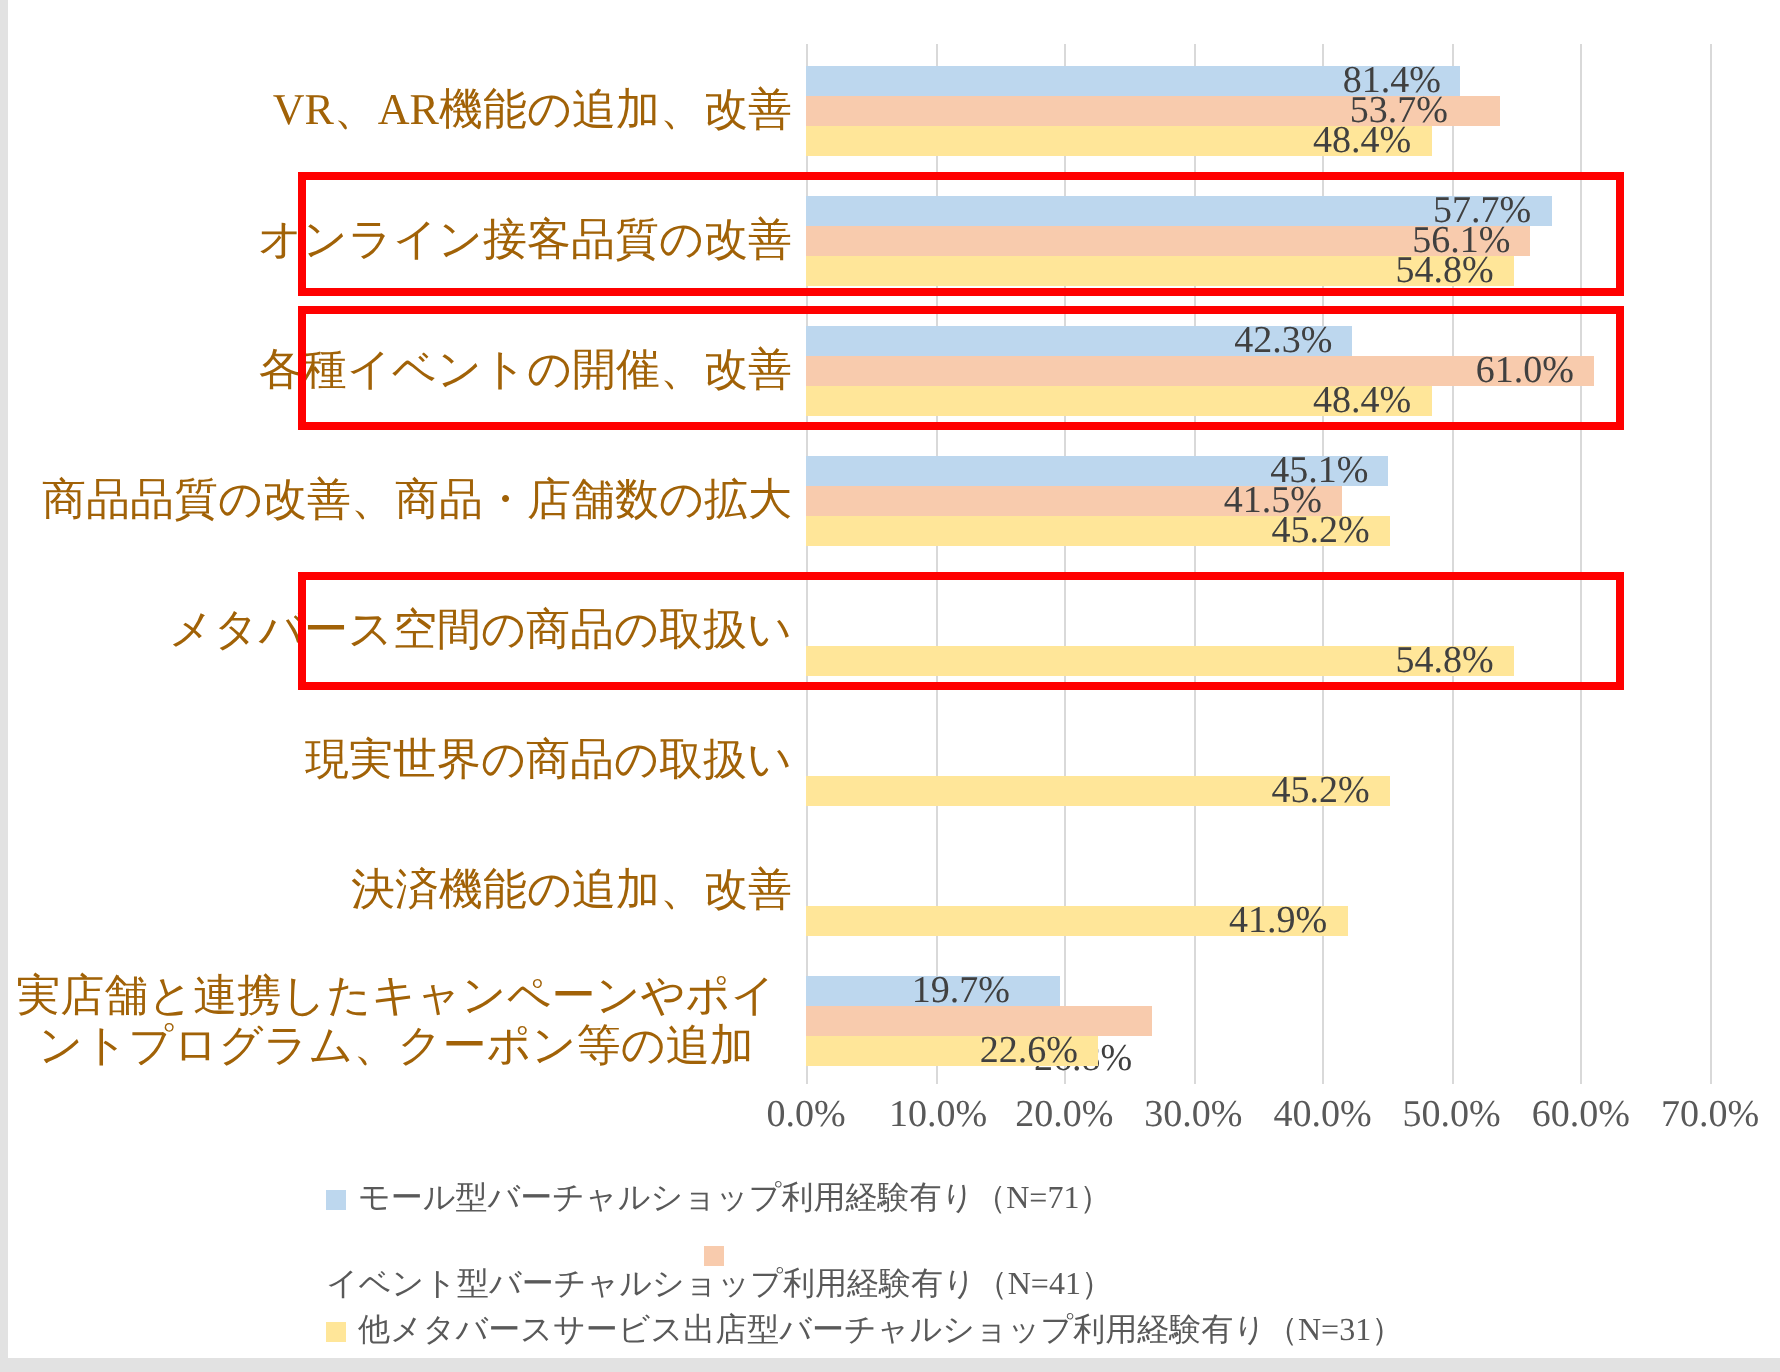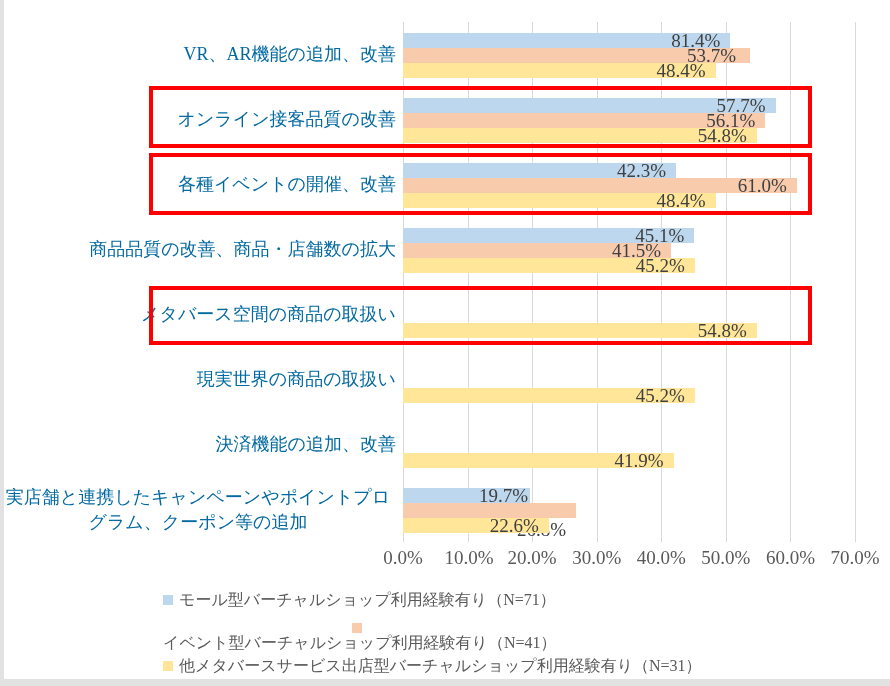--- a/index.html
+++ b/index.html
@@ -9,22 +9,22 @@
     font-family: "Liberation Serif", "DejaVu Serif", serif;
   }
   .edge-strip { position: absolute; background: #e2e2e2; }
   .gridline { position: absolute; width: 1px; background: #d9d9d9; }
   .bar { position: absolute; }
   .datalabel {
     position: absolute; color: #404040; font-size: 19px; line-height: 19px;
     white-space: nowrap; text-align: right;
   }
   .catlabel {
-    position: absolute; left: 0; width: 396px; color: #0369a1;
-    font-size: 18px; line-height: 25px;
+    position: absolute; left: 0; width: 396px; color: #a16207;
+    font-size: 22px; line-height: 25px;
     display: flex; align-items: center; justify-content: flex-end;
     text-align: right;
   }
   .catlabel.center { justify-content: center; text-align: center; }
   .tick {
     position: absolute; color: #595959; font-size: 19px; line-height: 19px;
     text-align: center; white-space: nowrap; width: 80px;
   }
   .hlbox { position: absolute; border: 4px solid #ff0000; box-sizing: border-box; }
   .legend-item { position: absolute; display: flex; align-items: center; height: 20px; }
@@ -41,21 +41,21 @@
       <div class="gridline" style="left: 532.143px; top: 22px; height: 520px;"></div>
       <div class="gridline" style="left: 596.714px; top: 22px; height: 520px;"></div>
       <div class="gridline" style="left: 661.286px; top: 22px; height: 520px;"></div>
       <div class="gridline" style="left: 725.857px; top: 22px; height: 520px;"></div>
       <div class="gridline" style="left: 790.429px; top: 22px; height: 520px;"></div>
       <div class="gridline" style="left: 855px; top: 22px; height: 520px;"></div>
       <div class="catlabel" style="top: 22px; height: 65px;">VR、AR機能の追加、改善</div>
       <div class="bar" style="left: 403px; top: 33px; width: 327.377px; height: 15px; background: rgb(189, 215, 238);"></div>
       <div class="datalabel" style="right: 169.623px; top: 31px;">81.4%</div>
       <div class="bar" style="left: 403px; top: 48px; width: 346.749px; height: 15px; background: rgb(248, 203, 173);"></div>
-      <div class="datalabel" style="right: 154px; top: 46px;">53.7%</div>
+      <div class="datalabel" style="right: 166px; top: 46px;">53.7%</div>
       <div class="bar" style="left: 403px; top: 63px; width: 312.526px; height: 15px; background: rgb(255, 230, 153);"></div>
       <div class="datalabel" style="right: 184.474px; top: 61px;">48.4%</div>
       <div class="catlabel" style="top: 87px; height: 65px;">オンライン接客品質の改善</div>
       <div class="bar" style="left: 403px; top: 98px; width: 372.577px; height: 15px; background: rgb(189, 215, 238);"></div>
       <div class="datalabel" style="right: 124.423px; top: 96px;">57.7%</div>
       <div class="bar" style="left: 403px; top: 113px; width: 362.246px; height: 15px; background: rgb(248, 203, 173);"></div>
       <div class="datalabel" style="right: 134.754px; top: 111px;">56.1%</div>
       <div class="bar" style="left: 403px; top: 128px; width: 353.851px; height: 15px; background: rgb(255, 230, 153);"></div>
       <div class="datalabel" style="right: 143.149px; top: 126px;">54.8%</div>
       <div class="catlabel" style="top: 152px; height: 65px;">各種イベントの開催、改善</div>
@@ -76,21 +76,21 @@
       <div class="bar" style="left: 403px; top: 323px; width: 353.851px; height: 15px; background: rgb(255, 230, 153);"></div>
       <div class="datalabel" style="right: 143.149px; top: 321px;">54.8%</div>
       <div class="catlabel" style="top: 347px; height: 65px;">現実世界の商品の取扱い</div>
       <div class="bar" style="left: 403px; top: 388px; width: 291.863px; height: 15px; background: rgb(255, 230, 153);"></div>
       <div class="datalabel" style="right: 205.137px; top: 386px;">45.2%</div>
       <div class="catlabel" style="top: 412px; height: 65px;">決済機能の追加、改善</div>
       <div class="bar" style="left: 403px; top: 453px; width: 270.554px; height: 15px; background: rgb(255, 230, 153);"></div>
       <div class="datalabel" style="right: 226.446px; top: 451px; margin-left: 20px;">41.9%</div>
       <div class="catlabel center" style="top: 477px; height: 65px;">実店舗と連携したキャンペーンやポイントプログラム、クーポン等の追加</div>
       <div class="bar" style="left: 403px; top: 488px; width: 127.206px; height: 15px; background: rgb(189, 215, 238);"></div>
-      <div class="datalabel" style="right: 362px; top: 486px;">19.7%</div>
+      <div class="datalabel" style="right: 385px; top: 486px;">19.7%</div>
       <div class="bar" style="left: 403px; top: 503px; width: 173.051px; height: 15px; background: rgb(248, 203, 173);"></div>
       <div class="datalabel" style="right: 323.949px; top: 520px;">26.8%</div>
       <div class="bar" style="left: 403px; top: 518px; width: 145.931px; height: 15px; background: rgb(255, 230, 153);"></div>
       <div class="datalabel" style="right: 351.069px; top: 516px;">22.6%</div>
       <div class="tick" style="left: 363px; top: 548px;">0.0%</div>
       <div class="tick" style="left: 429px; top: 548px;">10.0%</div>
       <div class="tick" style="left: 492.143px; top: 548px;">20.0%</div>
       <div class="tick" style="left: 556.714px; top: 548px;">30.0%</div>
       <div class="tick" style="left: 621.286px; top: 548px;">40.0%</div>
       <div class="tick" style="left: 685.857px; top: 548px;">50.0%</div>

